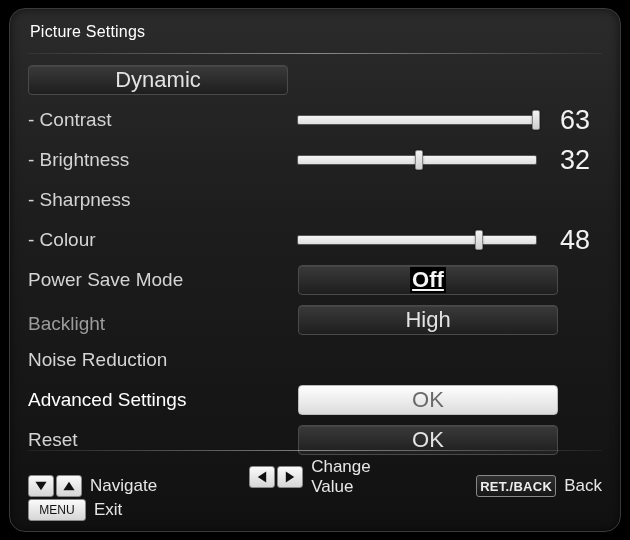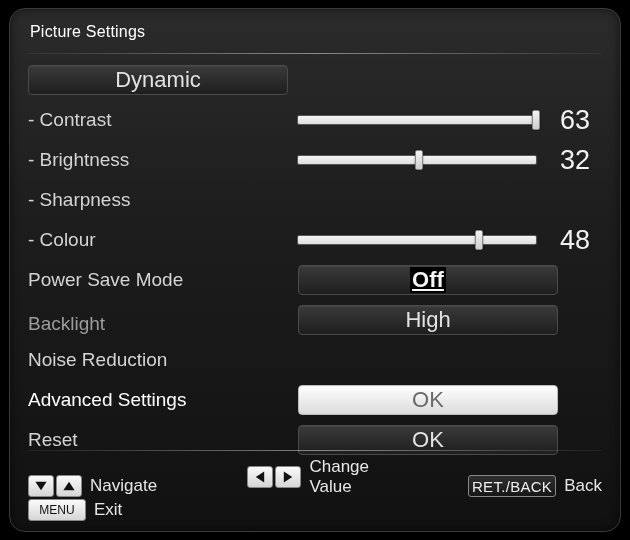--- a/index.html
+++ b/index.html
@@ -134,22 +134,22 @@
   .key svg { width: 14px; height: 14px; }
   .key.menu {
     min-width: 58px;
     font-size: 12px;
     font-weight: 400;
   }
   .key.retback {
     background: linear-gradient(180deg, #2f2f2f, #171717);
     color: #eee;
     min-width: 62px;
-    font-size: 15px;
-    font-weight: 400;
+    font-size: 13px;
+    font-weight: 700;
     letter-spacing: 0.3px;
   }
 </style>
 </head>
 <body>
 
 <div class="panel">
   <div class="title">Picture Settings</div>
   <div class="divider"></div>
 

